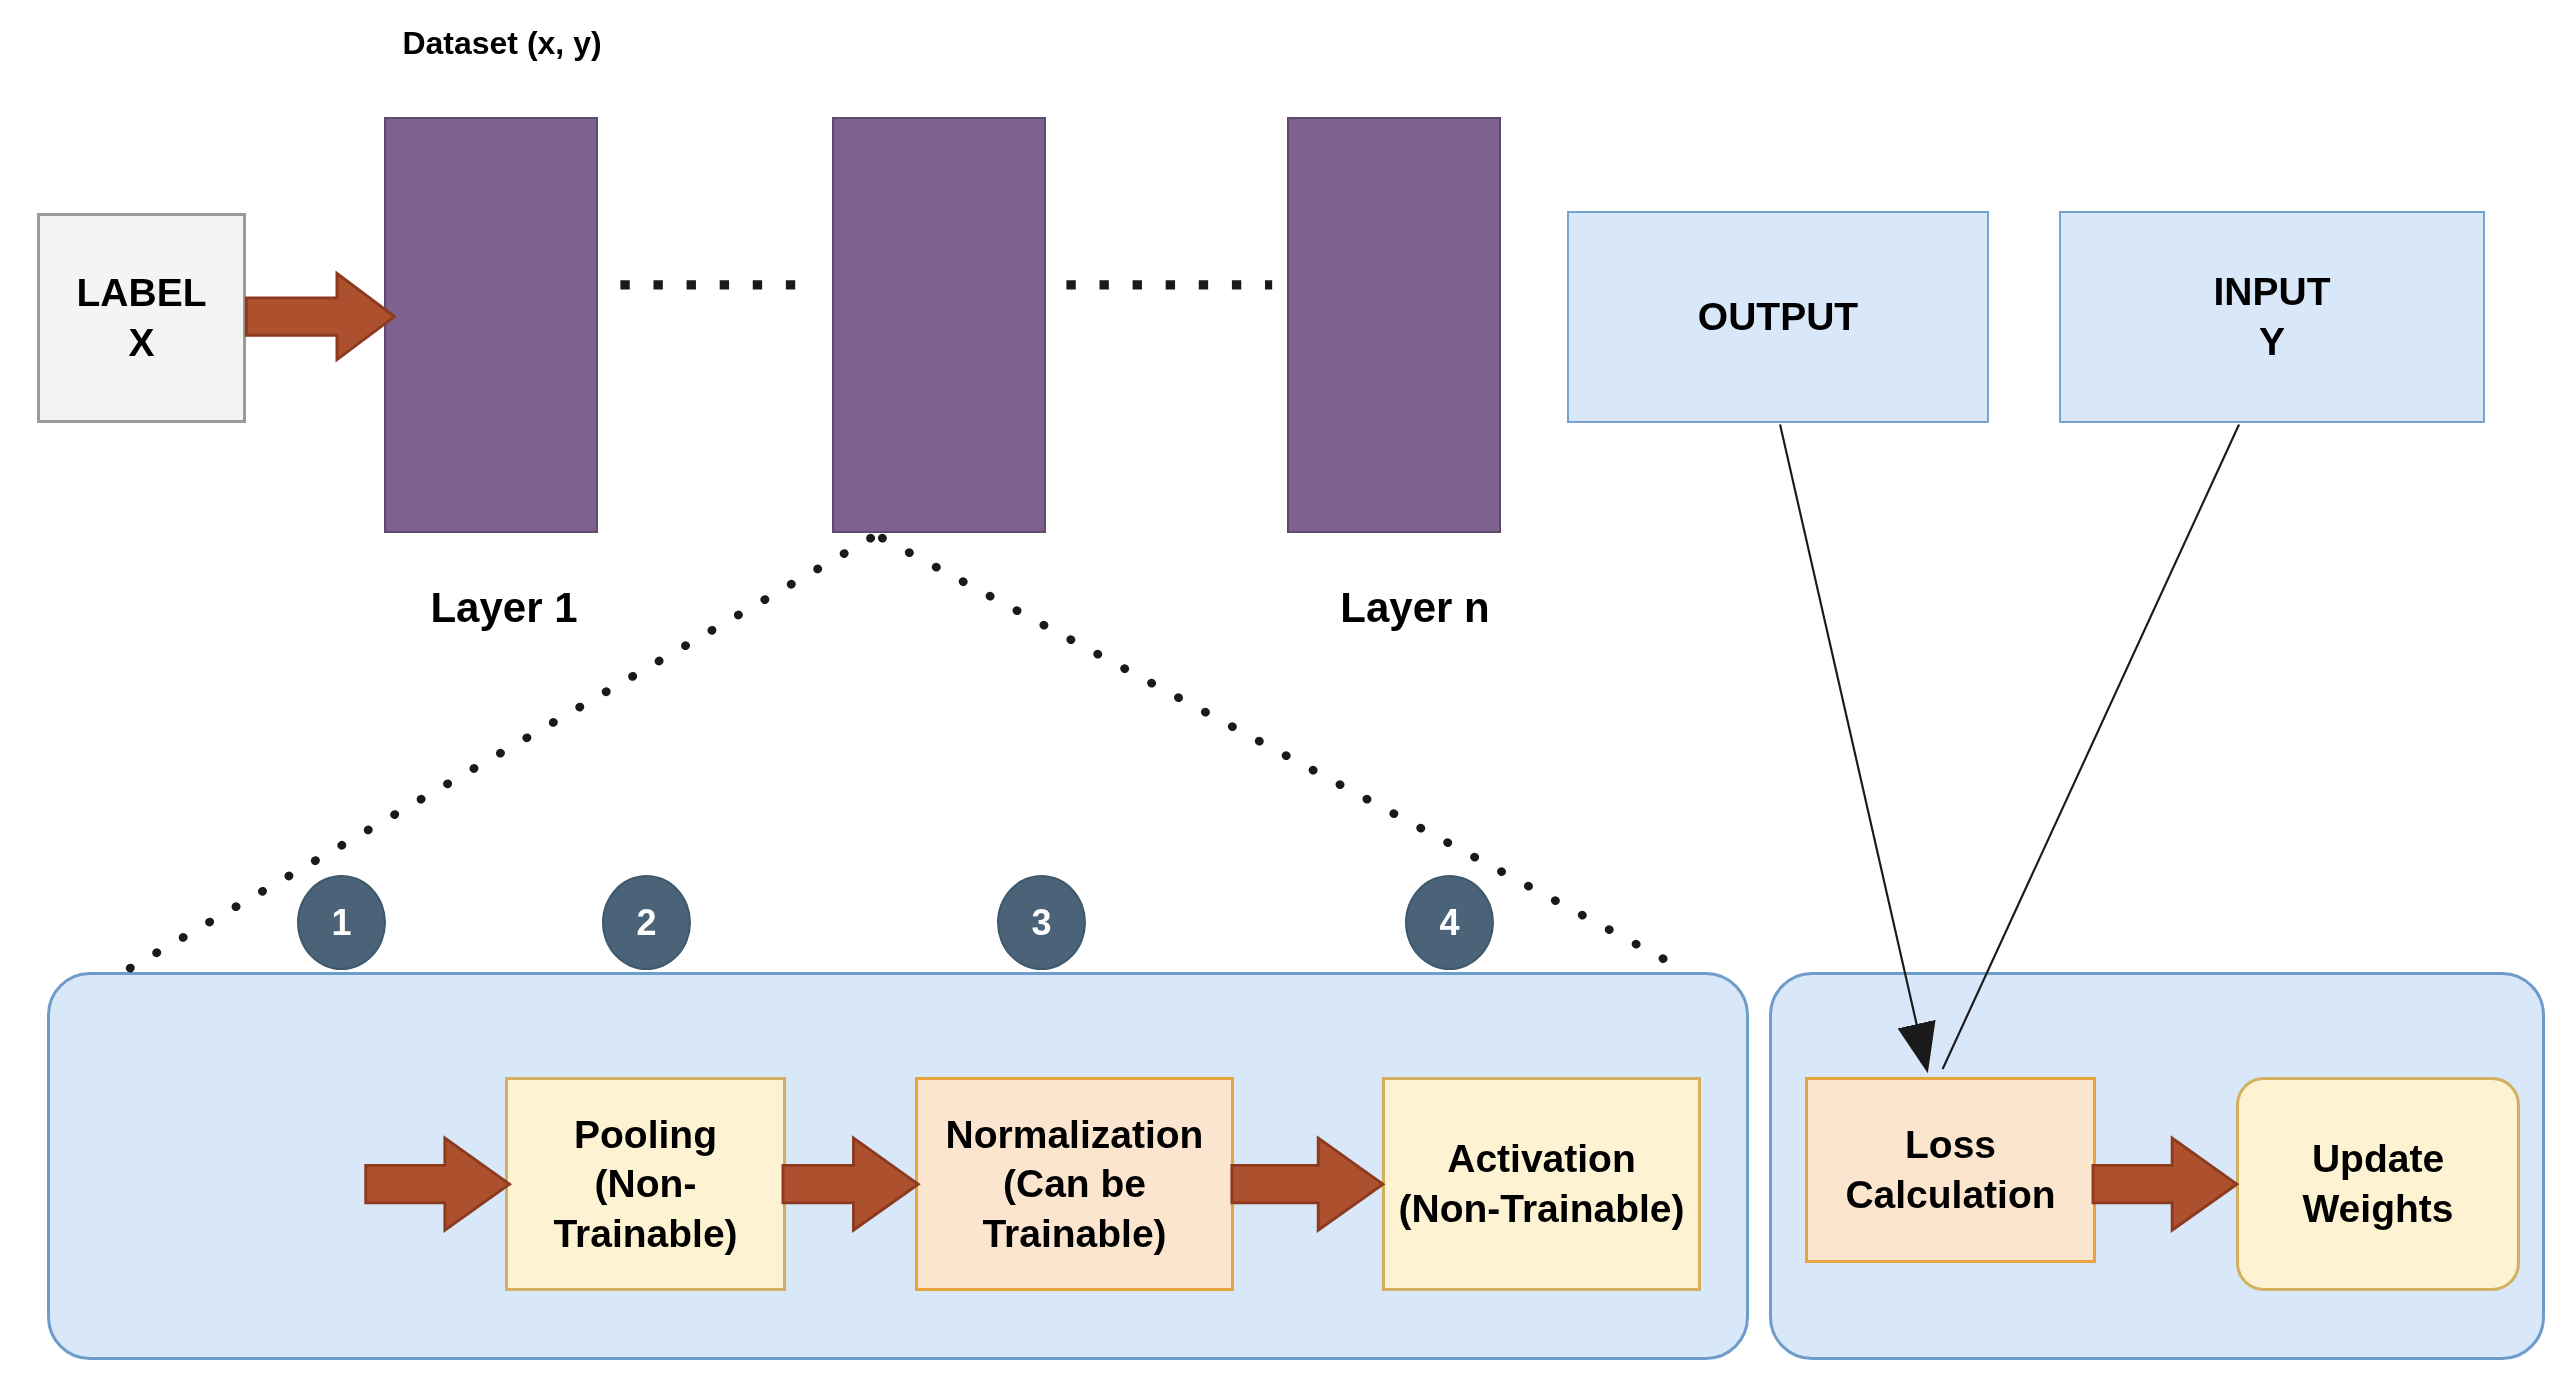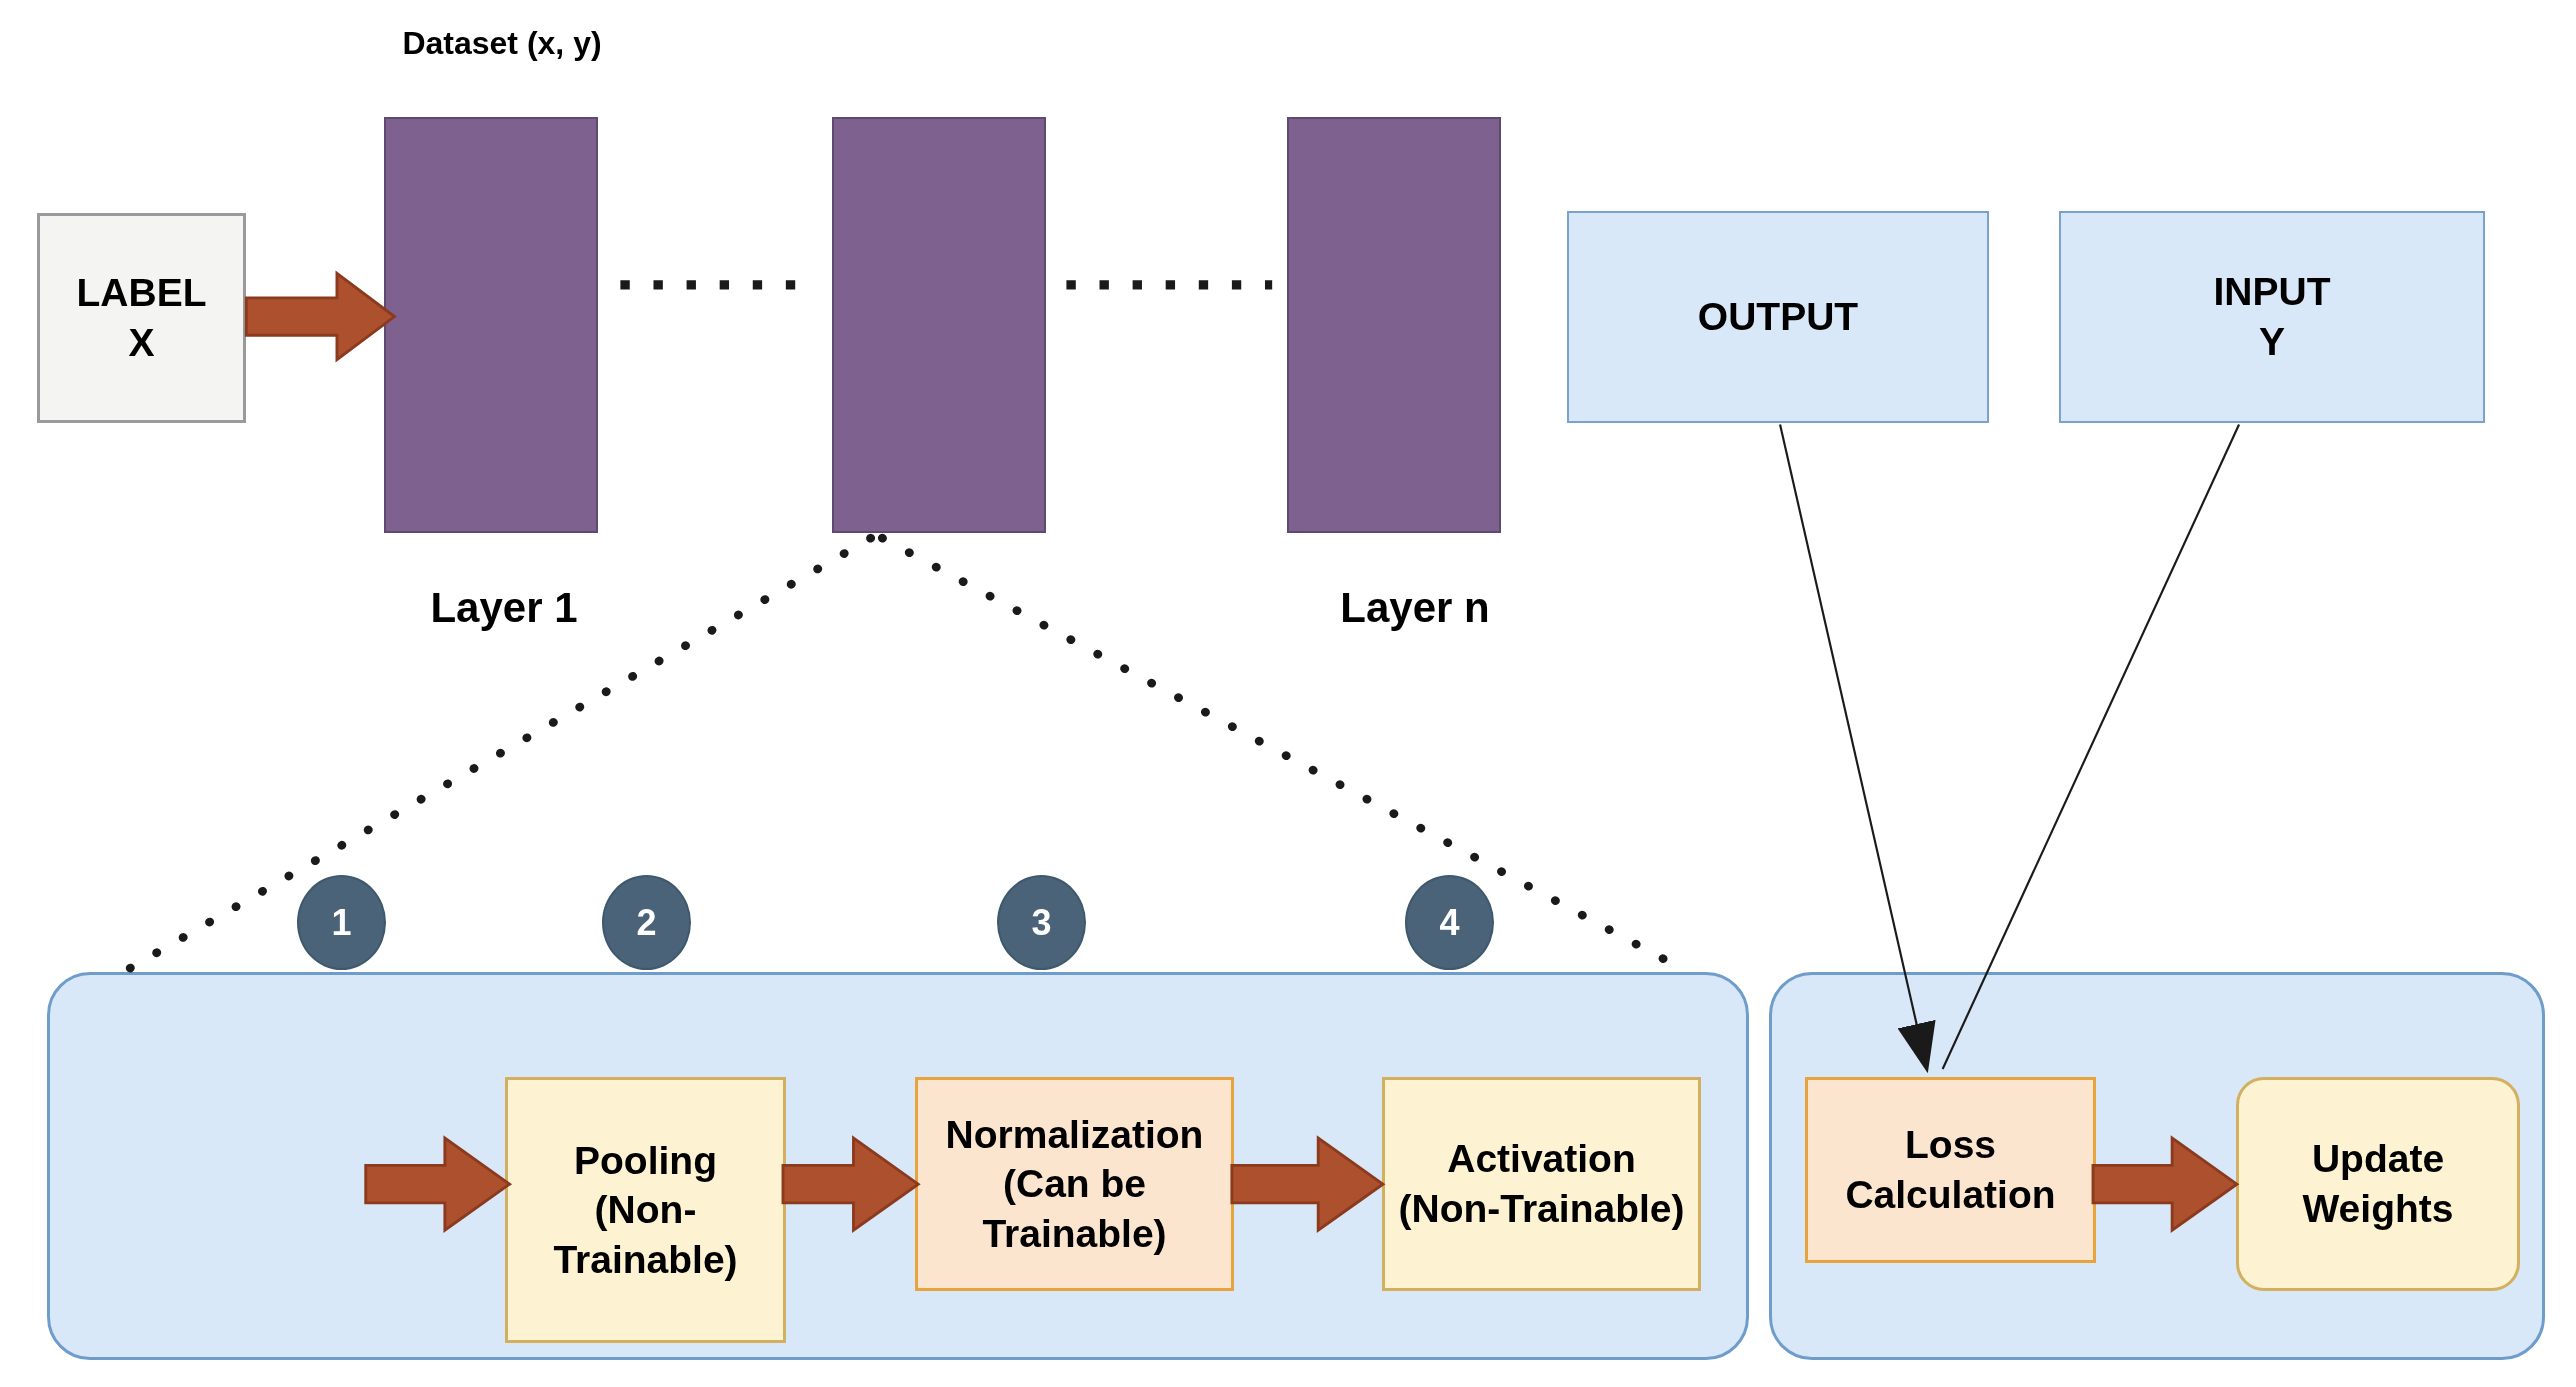--- a/index.html
+++ b/index.html
@@ -72,21 +72,21 @@
     <span>3</span>
   </div>
   <div class="circle" style="left:1405px;top:875px;">
     <span>4</span>
   </div>
 
   <div class="container-box" style="left:47px;top:972px;width:1702px;height:388px;"></div>
   <div class="container-box" style="left:1769px;top:972px;width:776px;height:388px;"></div>
 
 
-  <div class="box cream" style="left:505px;top:1077px;width:281px;height:266px;text-align:center;">
+  <div class="box cream" style="left:505px;top:1077px;width:281px;height:214px;text-align:center;">
     <div>Pooling</div>
     <div>(Non-</div>
     <div>Trainable)</div>
   </div>
 
   <div class="box peach" style="left:915px;top:1077px;width:319px;height:214px;">
     <div>Normalization</div>
     <div>(Can be</div>
     <div>Trainable)</div>
   </div>

